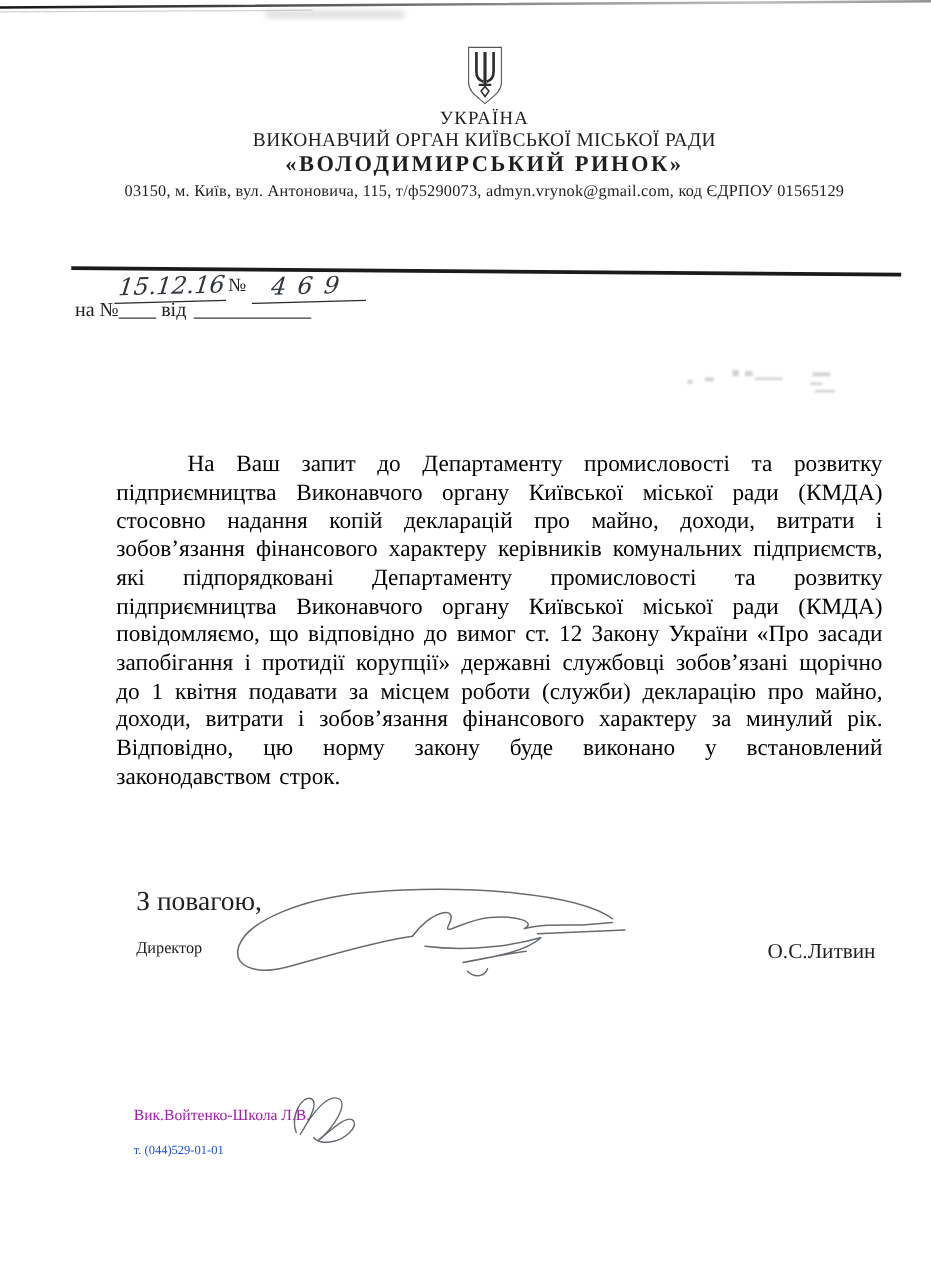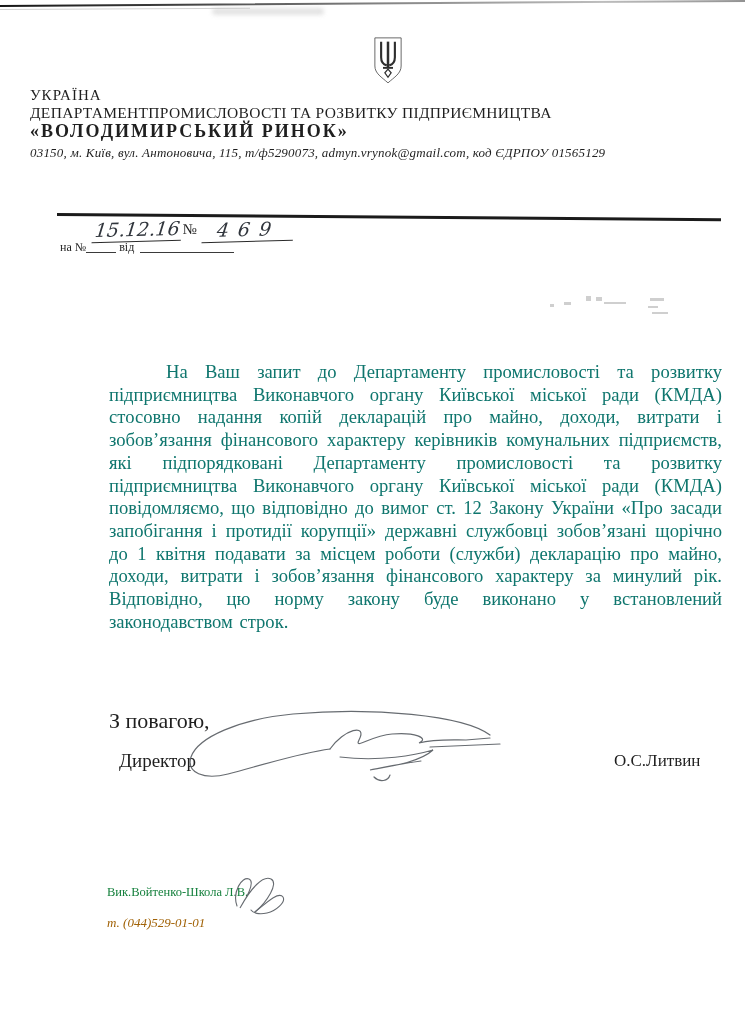--- a/index.html
+++ b/index.html
@@ -16,62 +16,62 @@
   .scan-line-top2 { position:absolute; left:0; top:9px; width:250px; height:1px;
     background:#9a9a9a; opacity:.45; transform:rotate(-0.3deg); transform-origin:left center; }
   .scan-smudge-top { position:absolute; left:212px; top:8px; width:112px; height:7px;
     background:#b9b9b9; opacity:.4; filter:blur(2px); border-radius:4px; }
 
   
   .emblem { position:absolute; left:368px; top:36px; width:40px; height:50px; }
   .emblem svg { width:100%; height:100%; }
 
   
-  .letterhead { position:absolute; left:30px; right:0; top:87px; text-align:left; }
+  .letterhead { position:absolute; left:30px; right:0; top:87px; text-align:center; }
   .lh-country { font-size:15px; letter-spacing:1px; line-height:17px; }
   .lh-org { font-size:15.5px; line-height:17px; letter-spacing:.3px; }
   .lh-comp1 { font-size:17px; font-weight:bold; letter-spacing:2.5px; line-height:21px; margin-top:2px; }
   .lh-comp2 { font-size:18px; font-weight:bold; letter-spacing:2px; line-height:21px; }
-  .lh-address { font-size:13px; font-style:italic; line-height:16px; margin-top:3px; letter-spacing:.2px; }
+  .lh-address { font-size:13px; line-height:16px; margin-top:3px; letter-spacing:.2px; }
 
   .rule { position:absolute; left:57px; top:213px; width:664px; height:2.6px; background:#1b1b1b;
     transform:rotate(0.45deg); transform-origin:left center; }
 
   
   .hand { font-family:"DejaVu Serif",serif; font-style:italic; color:#30353c;
     transform:skewX(-8deg) rotate(-1.5deg); display:inline-block; }
   .ref-row1 { position:absolute; left:93px; top:218px; font-size:14px; white-space:nowrap; }
   .ref-date { font-size:19px; border-bottom:1.5px solid #2a2a2a; padding:0 2px 1px 2px; }
   .ref-no-sign { font-size:15px; vertical-align:2px; margin-left:1px; }
   .ref-number { font-size:19px; letter-spacing:9px; border-bottom:1.5px solid #2a2a2a;
     padding:0 14px 1px 14px; margin-left:6px; }
-  .ref-row2 { position:absolute; left:60px; top:240px; font-size:12px; white-space:nowrap; }
+  .ref-row2 { position:absolute; left:60px; top:240px; font-size:16px; white-space:nowrap; }
   .blank { display:inline-block; border-bottom:1px solid #3a3a3a; height:13px; vertical-align:-2px; }
   .blank-no { width:30px; }
   .blank-from { width:94px; margin-left:6px; }
 
   
   .faded-recipient { position:absolute; left:548px; top:294px; width:130px; height:26px; opacity:.55; }
   .faded-recipient i { position:absolute; background:#a9a9a9; filter:blur(.7px); display:block; }
 
   
   .letter-body { position:absolute; left:93px; top:361px; width:613px;
     font-size:18.6px; line-height:22.7px; text-align:justify; text-align-last:left;
-    text-indent:57px; word-spacing:2px; color:#0f766e;margin-left:16px; }
+    text-indent:57px; word-spacing:2px; color:#000000; }
 
   
   .salutation { position:absolute; left:109px; top:708px; font-size:22px; }
-  .signer-title { position:absolute; left:119px; top:750px; font-size:19px; }
+  .signer-title { position:absolute; left:109px; top:750px; font-size:13px; }
   .signature-big { position:absolute; left:178px; top:705px; width:330px; height:92px; }
   .signer-name { position:absolute; left:614px; top:751px; font-size:17px; }
 
   
-  .executor { position:absolute; left:107px; top:885px; font-size:12.5px; color:#15803d; }
+  .executor { position:absolute; left:107px; top:885px; font-size:12.5px; color:#a21caf; }
   .signature-small { position:absolute; left:229px; top:872px; width:60px; height:46px; }
-  .phone { position:absolute; left:107px; top:915px; font-size:13px; color:#a16207;font-style:italic; }
+  .phone { position:absolute; left:107px; top:915px; font-size:10px; color:#1d4ed8; }
 
   svg path { fill:none; }
 </style>
 </head>
 <body>
 
 <div class="page">
 
   <div class="scan-line-top"></div>
   <div class="scan-line-top2"></div>
@@ -83,21 +83,21 @@
       <path d="M30,9 V50" stroke="#2e2e2e" stroke-width="4"></path>
       <path d="M19,9 V34 C19,43 24,46 28,47" stroke="#2e2e2e" stroke-width="3.4"></path>
       <path d="M41,9 V34 C41,43 36,46 32,47" stroke="#2e2e2e" stroke-width="3.4"></path>
       <path d="M22,51 H38" stroke="#2e2e2e" stroke-width="3"></path>
       <path d="M30,53 L25,59 L30,66 L35,59 Z" stroke="#2e2e2e" stroke-width="2" fill="#2e2e2e"></path>
     </svg>
   </div>
 
   <div class="letterhead">
     <div class="lh-country">УКРАЇНА</div>
-    <div class="lh-org">ДЕПАРТАМЕНТПРОМИСЛОВОСТІ ТА РОЗВИТКУ ПІДПРИЄМНИЦТВА</div>
+    <div class="lh-org">ВИКОНАВЧИЙ ОРГАН КИЇВСЬКОЇ МІСЬКОЇ РАДИ</div>
     <div class="lh-comp2">«ВОЛОДИМИРСЬКИЙ РИНОК»</div>
     <div class="lh-address">03150, м. Київ, вул. Антоновича, 115, т/ф5290073, admyn.vrynok@gmail.com, код ЄДРПОУ 01565129</div>
   </div>
 
   <div class="rule"></div>
 
   <div class="ref-row1">
     <span class="hand ref-date">15.12.16</span><span class="ref-no-sign">№</span><span class="hand ref-number">469</span>
   </div>
 

